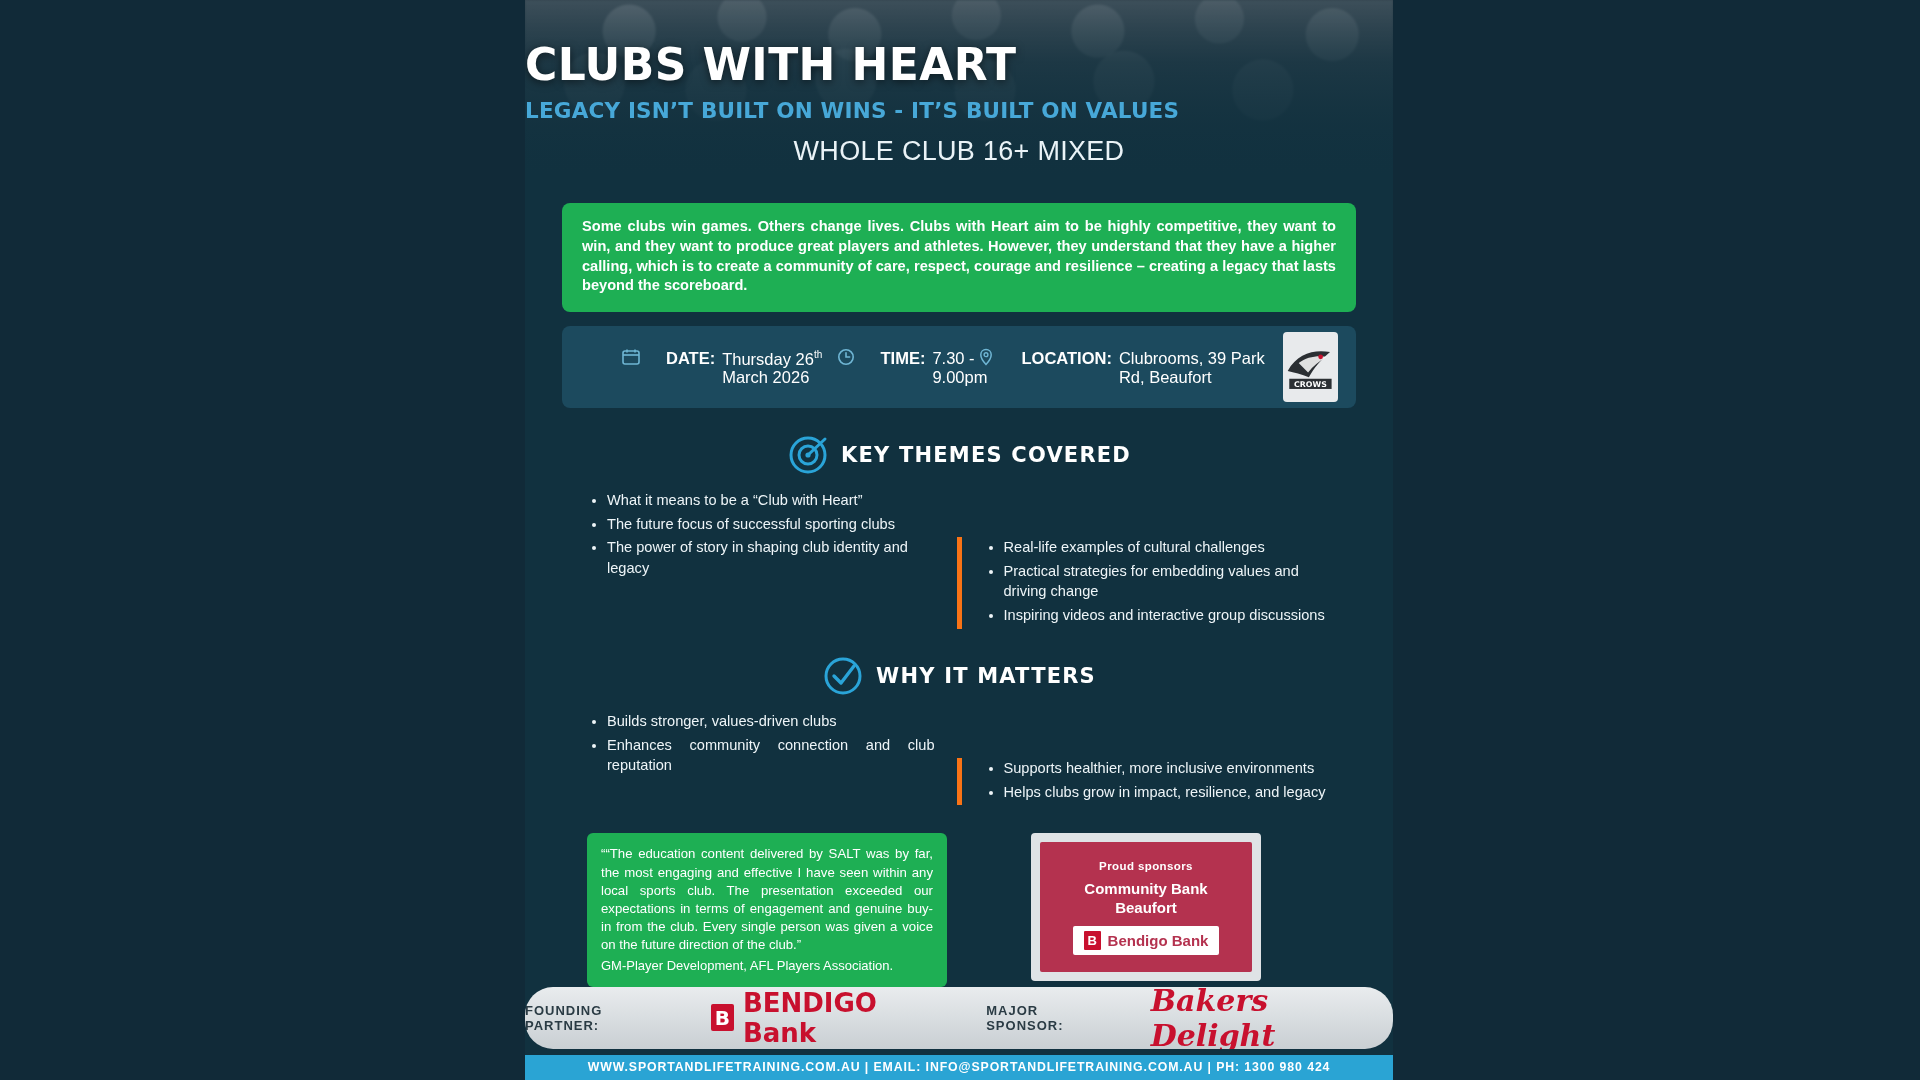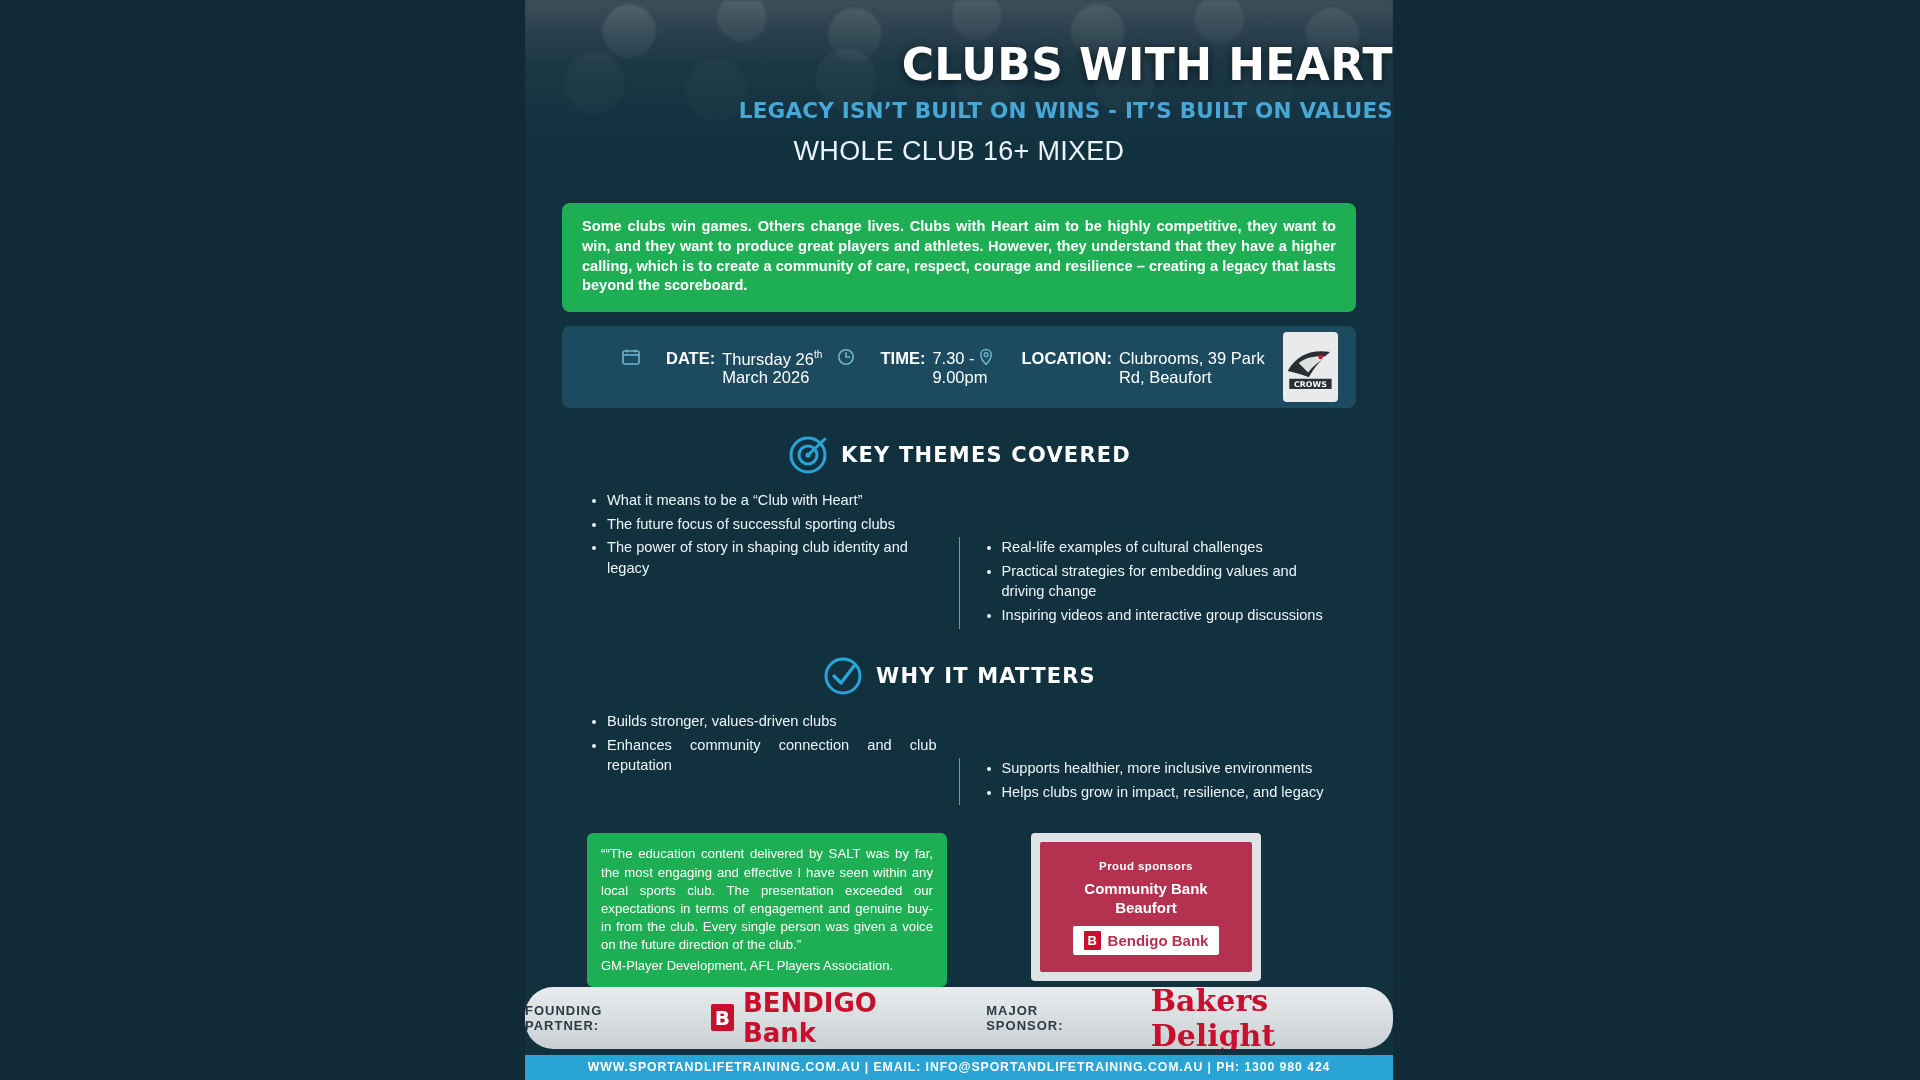--- a/index.html
+++ b/index.html
@@ -60,21 +60,21 @@
     font-size: 54px; font-weight: 700; letter-spacing: 2px; line-height: 1;
     color: #ffffff; font-family: "DejaVu Sans", sans-serif;
   }
   .salt-swoosh {
     position:absolute; right: 2px; top: 8px; width: 150px; height: 40px;
   }
   .salt-sub {
     margin-top: 6px; font-size: 15.5px; letter-spacing: 1.6px;
     color: #ffffff; font-weight: 600; text-align: center;
   }
-  .hero-titles { position: absolute; left:0; right:0; bottom: 50px; text-align: right; }
+  .hero-titles { position: absolute; left:0; right:0; bottom: 50px; text-align: left; }
   .title-main {
     font-size: 44px; font-weight: 800; color: #ffffff; letter-spacing: .4px;
     font-family: "DejaVu Sans", sans-serif;
     text-shadow: 0 2px 8px rgba(0,0,0,.55);
   }
   .title-sub {
     margin-top: 8px; font-size: 21.5px; font-weight: 800; color: #47a8d8;
     letter-spacing: .2px; font-family: "DejaVu Sans", sans-serif;
   }
   .title-audience {
@@ -123,21 +123,21 @@
     color: #ffffff; font-size: 21px; font-weight: 700; letter-spacing: 1.2px;
     font-family: "DejaVu Sans", sans-serif;
   }
   
   .cols {
     display: flex; margin: 14px 40px 0 40px; gap: 0;
   }
   .col {
     flex: 1; padding: 0 22px;
   }
-  .col.right { border-left: 1px solid #f97316; margin-top: 47px; }
+  .col.right { border-left: 5px solid #f97316; margin-top: 47px; }
   .col ul { list-style: disc; padding-left: 20px; }
   .col li {
     color: #eef5f8; font-size: 14.6px; line-height: 1.42; margin-bottom: 3px;
   }
   .col.just li { text-align: justify; }
   
   .lower {
     display: flex; margin: 28px 40px 0 40px; gap: 48px; align-items: flex-start;
   }
   .quote {
@@ -170,21 +170,21 @@
   }
   
   .partner-bar {
     margin-top: auto;
     height: 62px; background: linear-gradient(180deg,#e9ecee 0%, #c9cfd3 100%);
     display:flex; align-items:center; justify-content:center; gap: 36px; border-radius: 28px;
   }
   .pb-label { font-size: 13px; letter-spacing: 1px; color: #2a3b44; font-weight: 600; }
   .pb-bendigo { display:flex; align-items:center; gap: 9px; color:#c8102e; font-size: 26px; font-weight: 800; font-family:"DejaVu Sans", sans-serif;}
   .pb-bendigo .sq { width: 24px; height: 27px; background:#c8102e; color:#fff; font-size:20px; display:flex;align-items:center;justify-content:center;border-radius:2px;}
-  .pb-bakers { color:#c8102e; font-size: 30px; font-family: "DejaVu Serif", serif; font-weight: 700; }
+  .pb-bakers { color:#c8102e; font-size: 30px; font-family: "DejaVu Serif", serif; font-style: italic; font-weight: 700; }
   
   .footer {
     height: 47px; background: #2aa4d4;
     display:flex; align-items:center; justify-content:center;
     color: #ffffff; font-size: 12.3px; letter-spacing: .9px; font-weight: 600;
   }
   .spacer-dark { height: 12px; background: #11313f; }
 </style>
 </head>
 <body>

